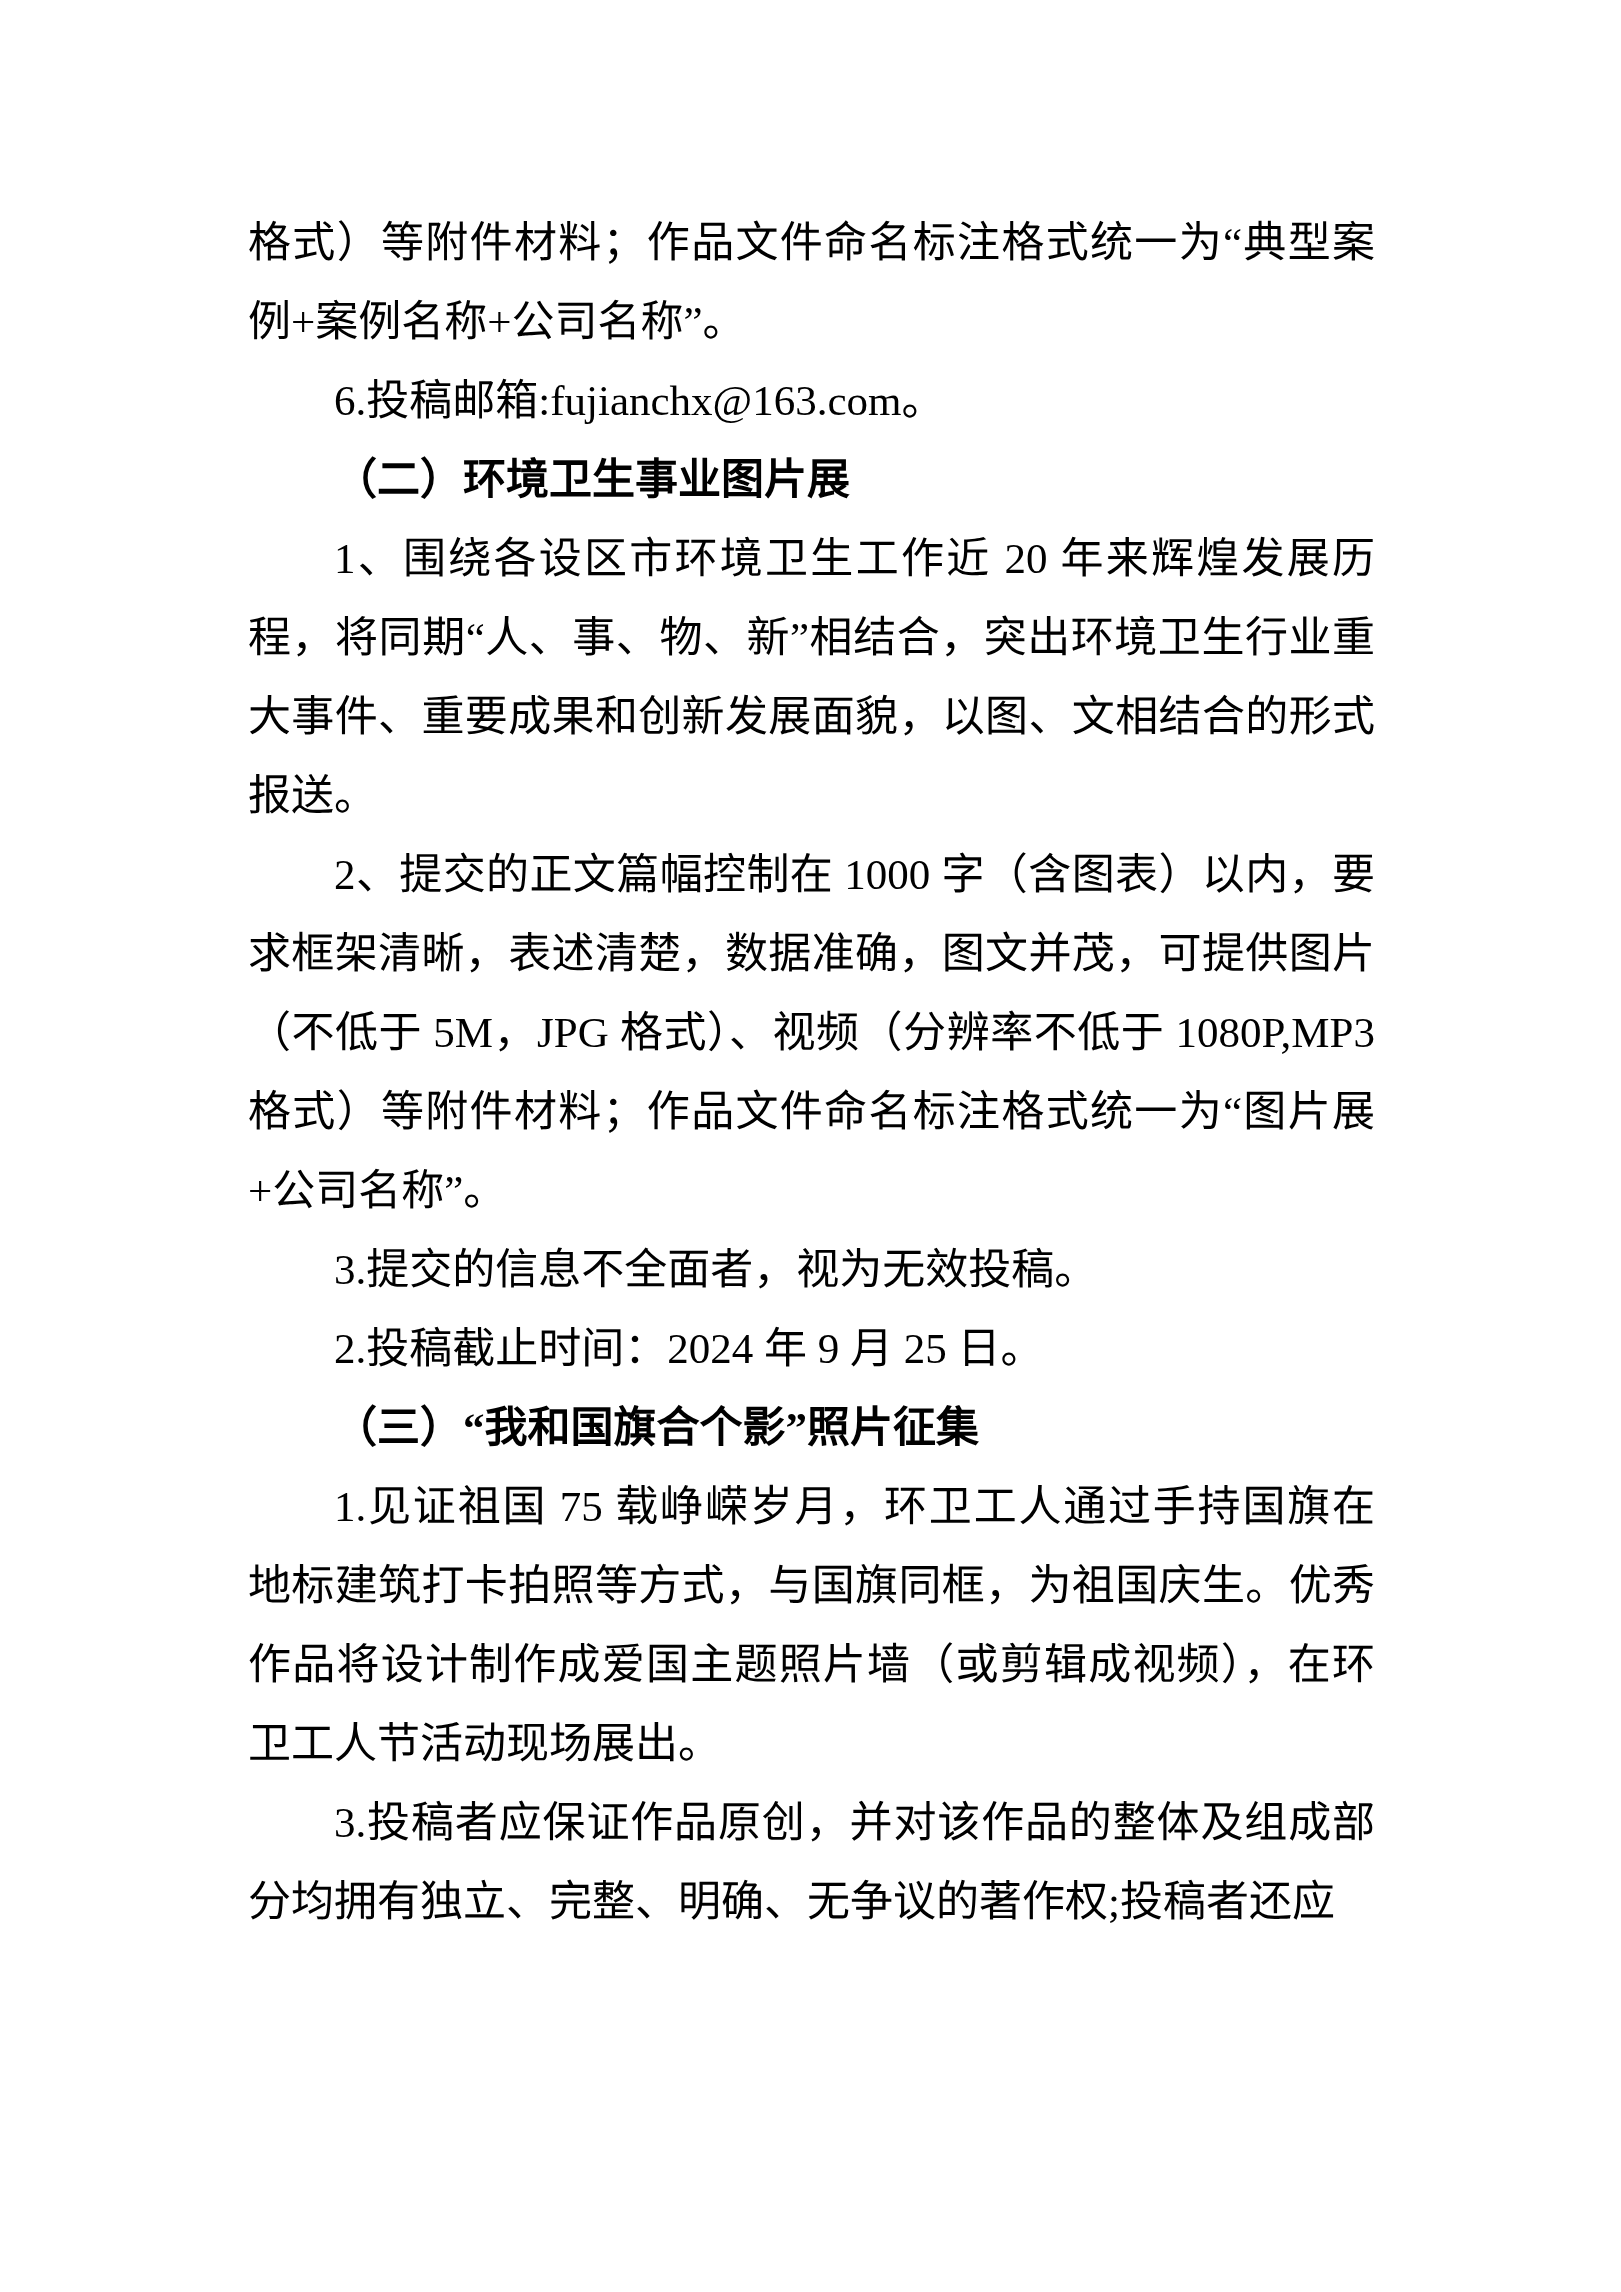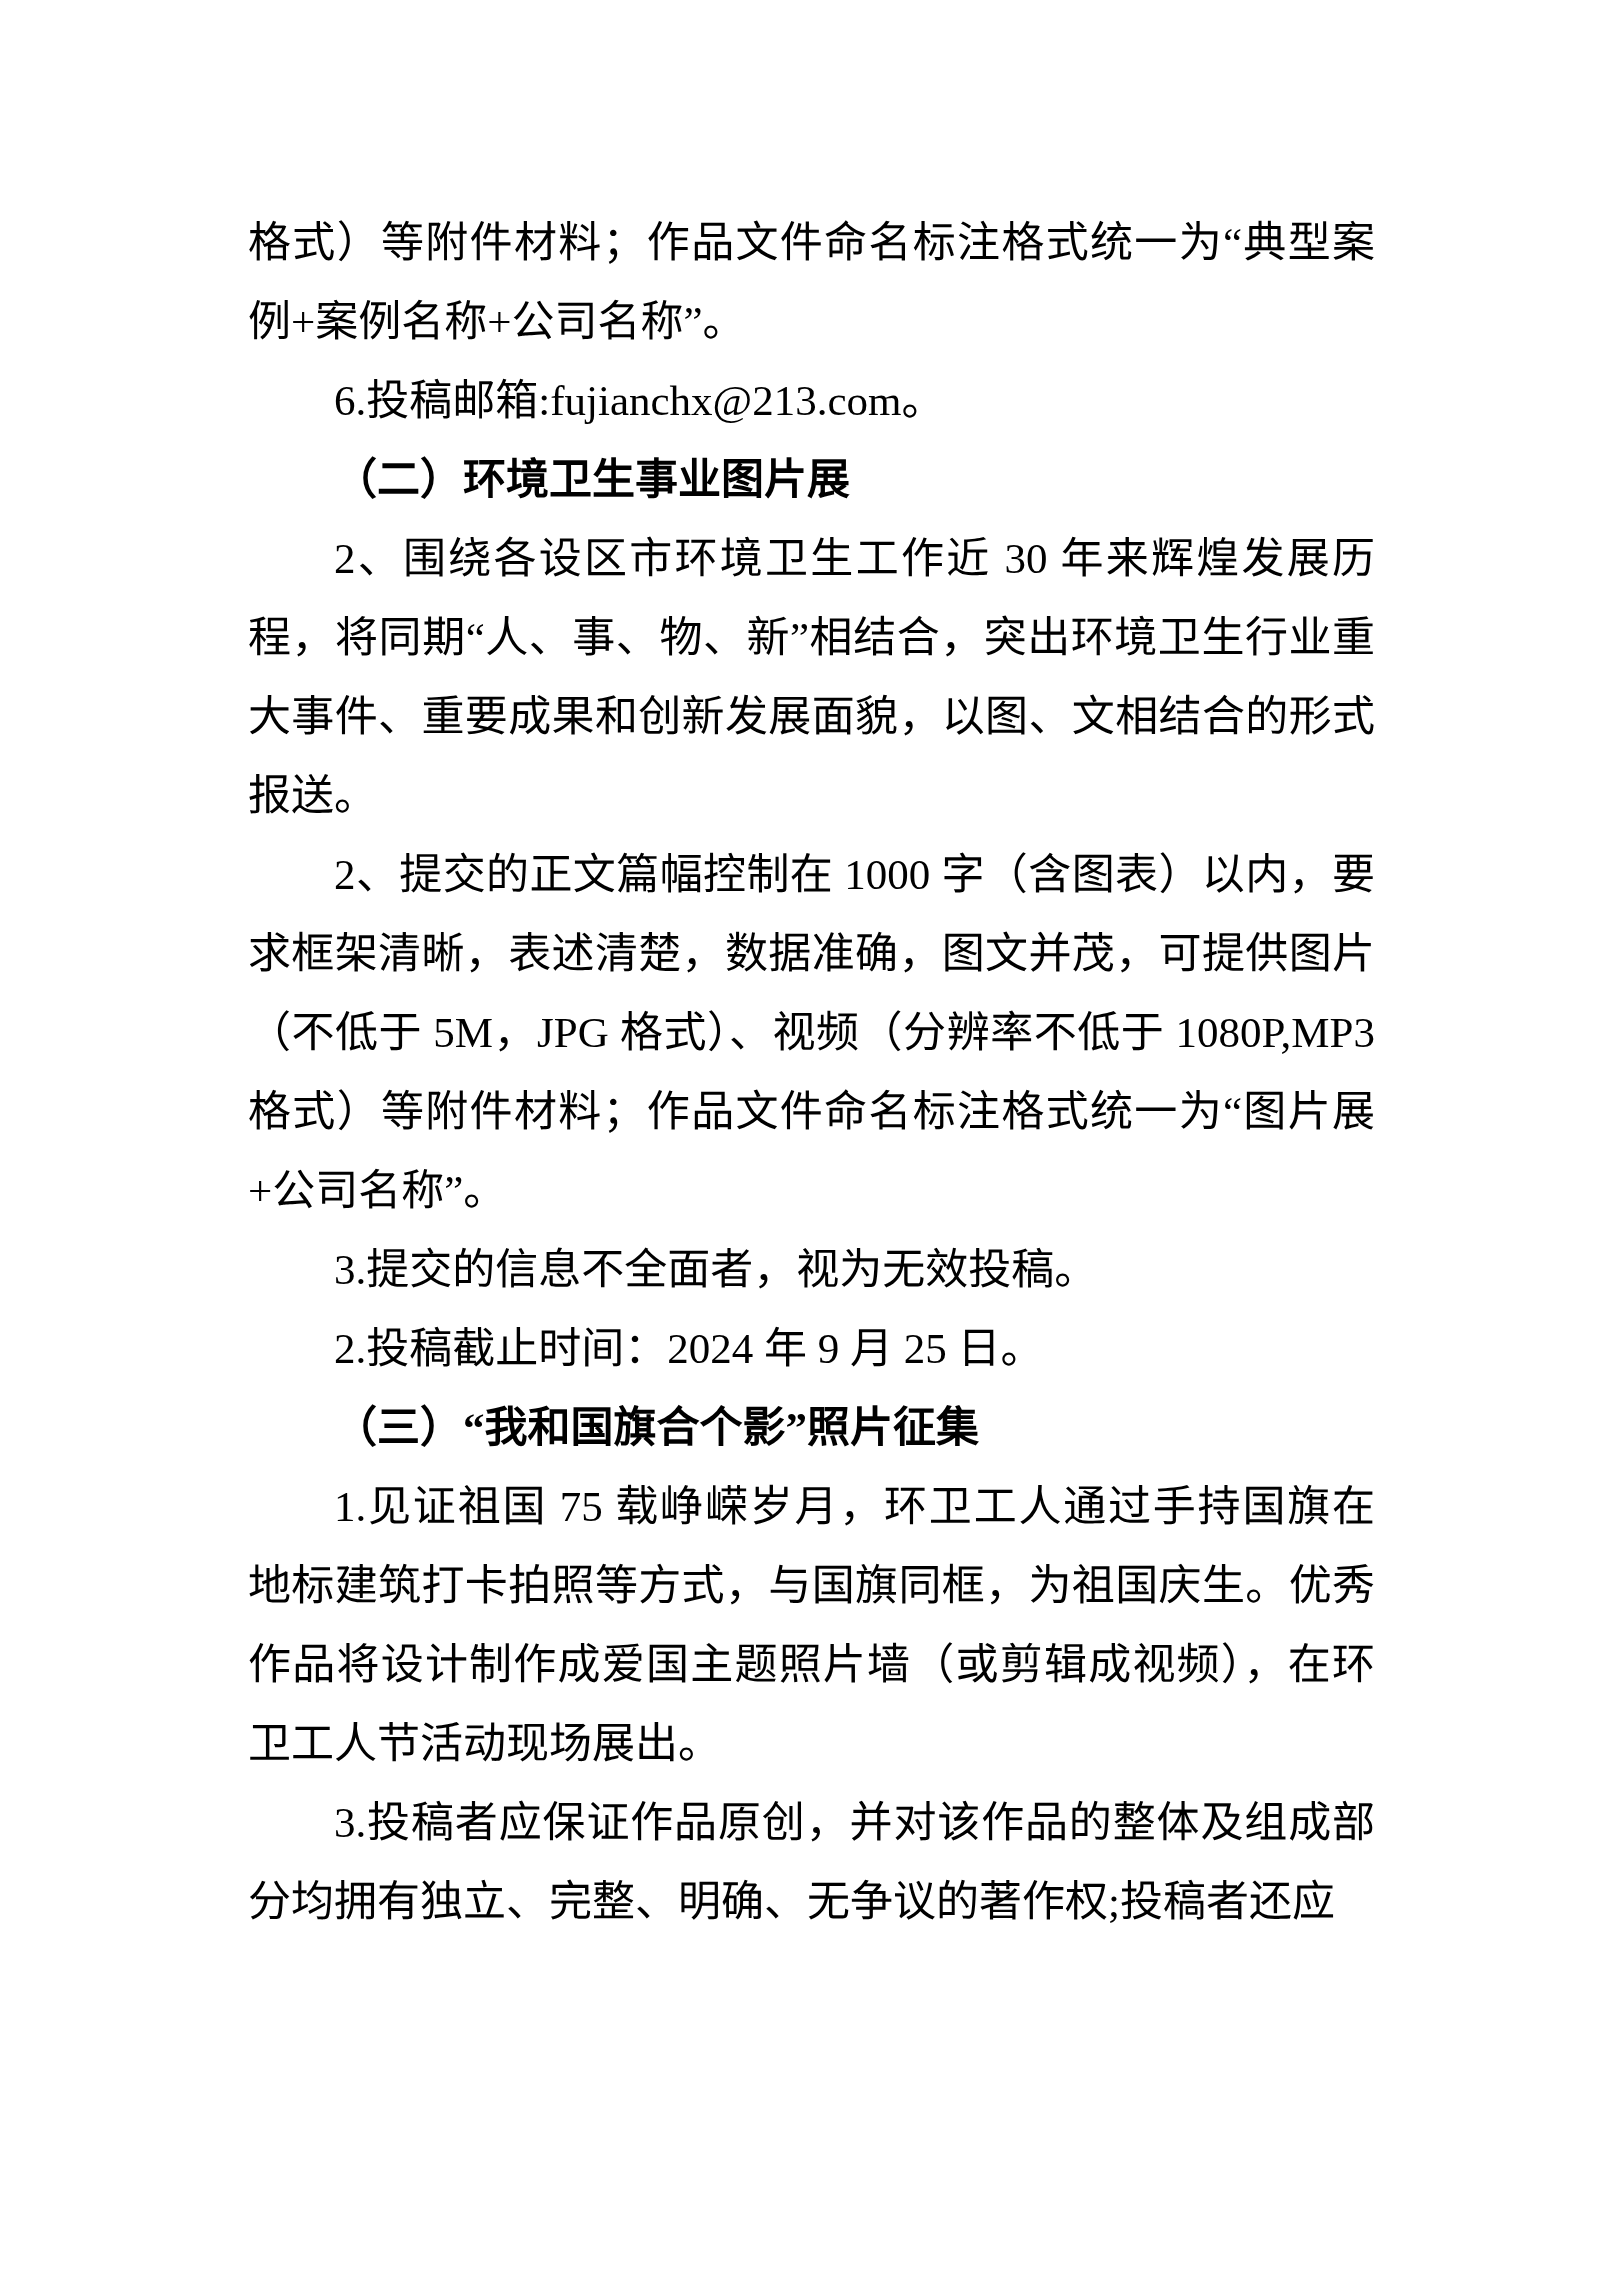--- a/index.html
+++ b/index.html
@@ -39,23 +39,23 @@
   .text-block p.heading {
     font-weight: 700;
   }
 </style>
 </head>
 <body>
 
 <div class="page">
   <div class="text-block">
     <p class="continuation">格式）等附件材料；作品文件命名标注格式统一为“典型案例+案例名称+公司名称”。</p>
-    <p>6.投稿邮箱:fujianchx@213.com。</p>
+    <p>6.投稿邮箱:fujianchx@163.com。</p>
     <p class="heading">（二）环境卫生事业图片展</p>
-    <p>2、围绕各设区市环境卫生工作近 30 年来辉煌发展历程，将同期“人、事、物、新”相结合，突出环境卫生行业重大事件、重要成果和创新发展面貌，以图、文相结合的形式报送。</p>
+    <p>1、围绕各设区市环境卫生工作近 20 年来辉煌发展历程，将同期“人、事、物、新”相结合，突出环境卫生行业重大事件、重要成果和创新发展面貌，以图、文相结合的形式报送。</p>
     <p>2、提交的正文篇幅控制在 1000 字（含图表）以内，要求框架清晰，表述清楚，数据准确，图文并茂，可提供图片（不低于 5M，JPG 格式）、视频（分辨率不低于 1080P,MP3 格式）等附件材料；作品文件命名标注格式统一为“图片展+公司名称”。</p>
     <p>3.提交的信息不全面者，视为无效投稿。</p>
     <p>2.投稿截止时间：2024 年 9 月 25 日。</p>
     <p class="heading">（三）“我和国旗合个影”照片征集</p>
     <p>1.见证祖国 75 载峥嵘岁月，环卫工人通过手持国旗在地标建筑打卡拍照等方式，与国旗同框，为祖国庆生。优秀作品将设计制作成爱国主题照片墙（或剪辑成视频），在环卫工人节活动现场展出。</p>
     <p>3.投稿者应保证作品原创，并对该作品的整体及组成部分均拥有独立、完整、明确、无争议的著作权;投稿者还应</p>
   </div>
 </div>
 
 

